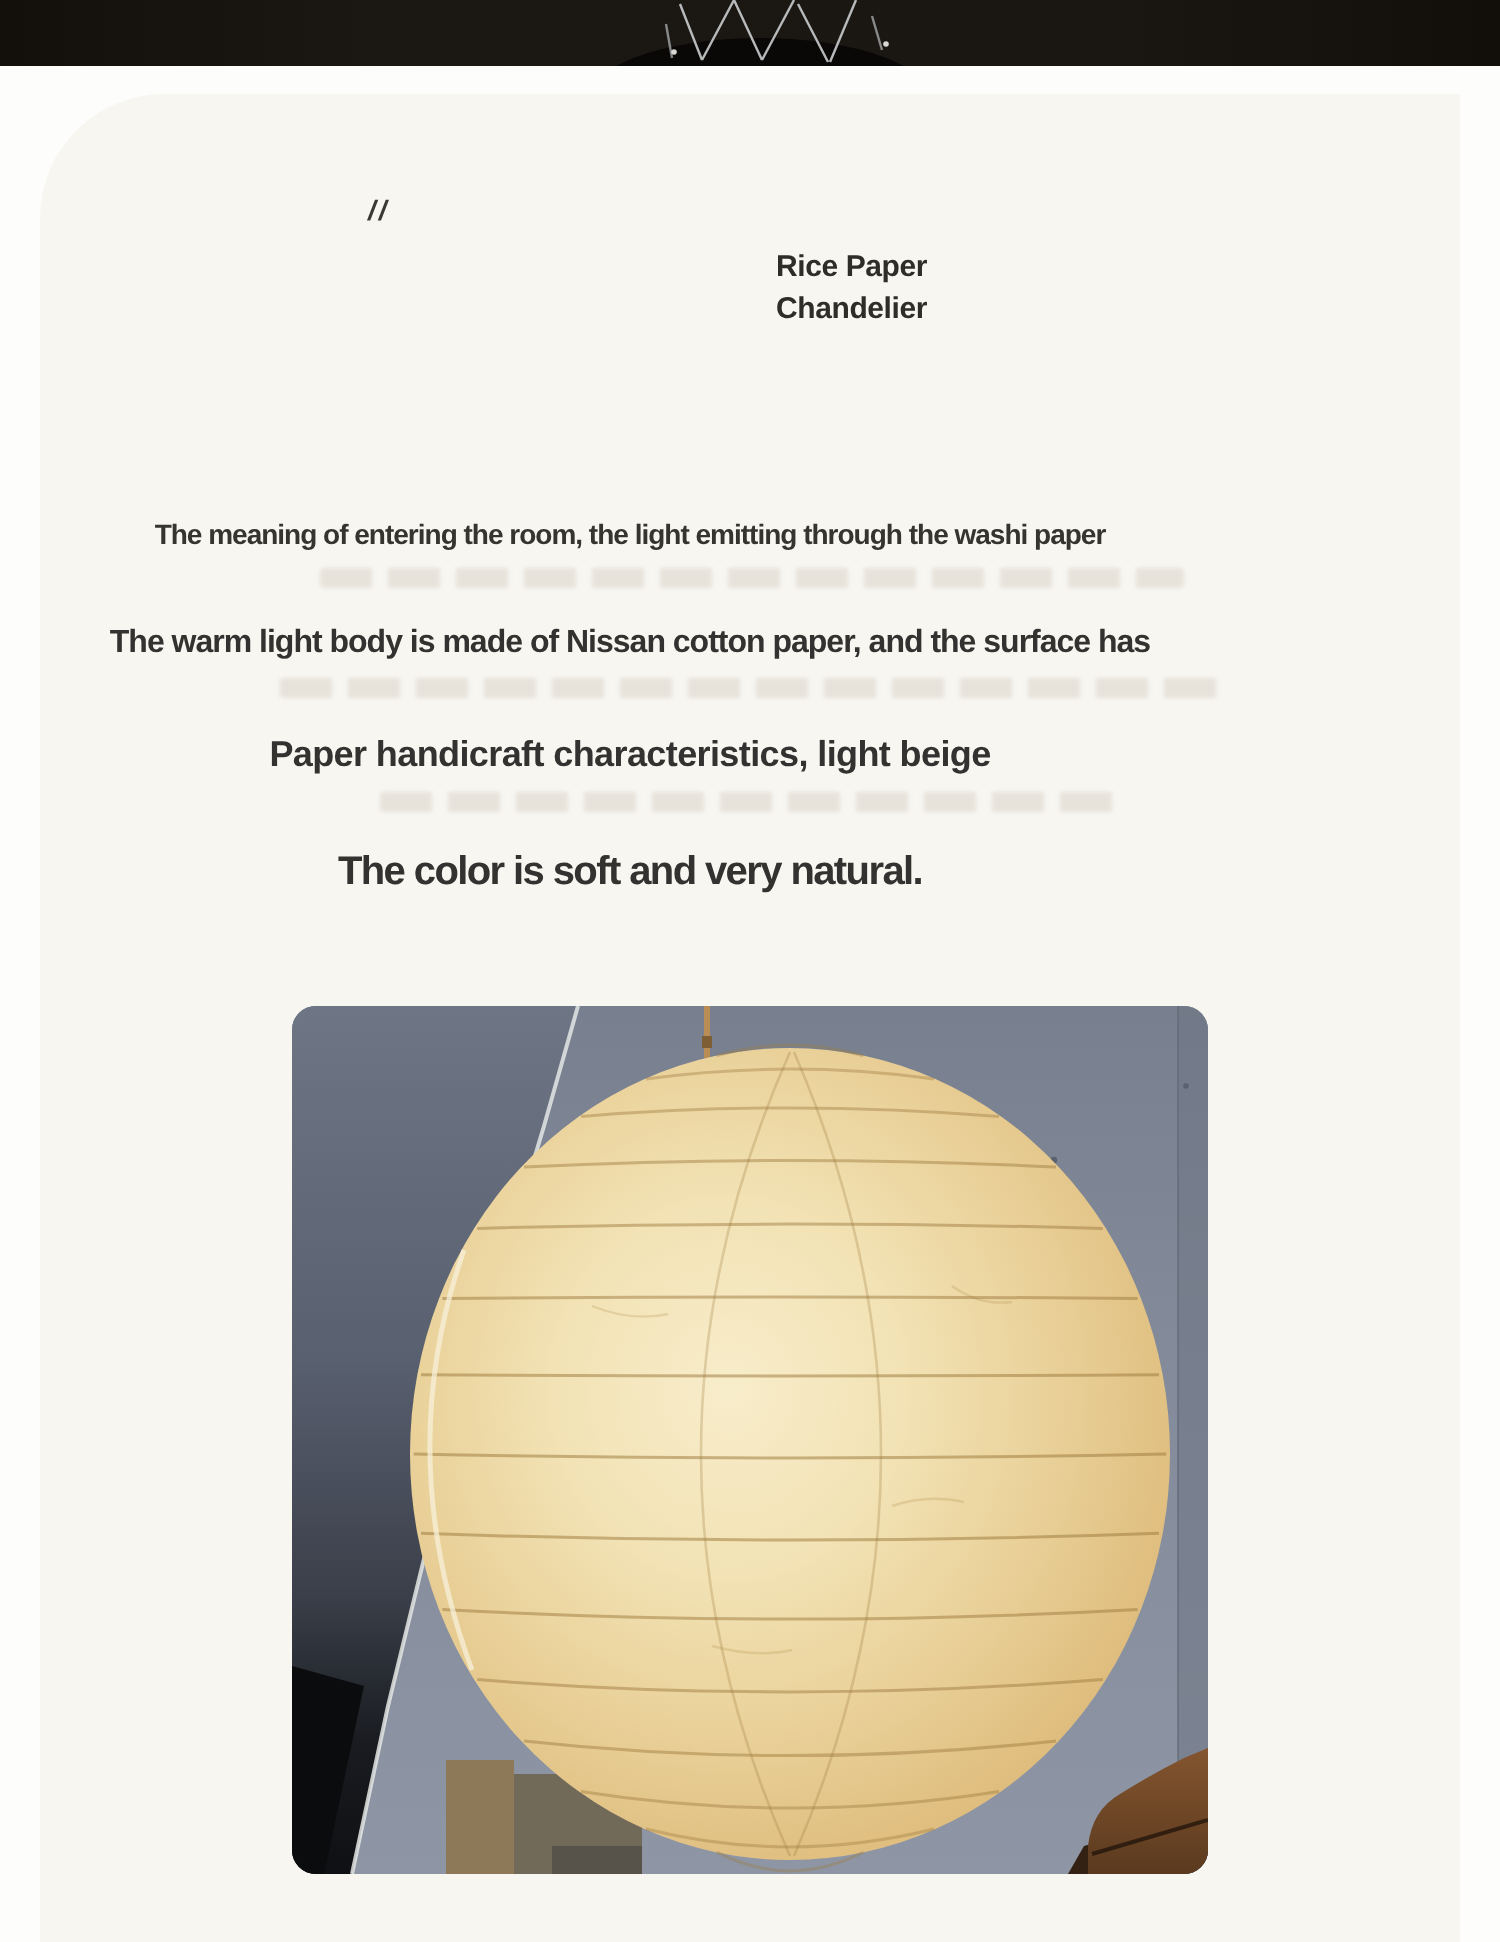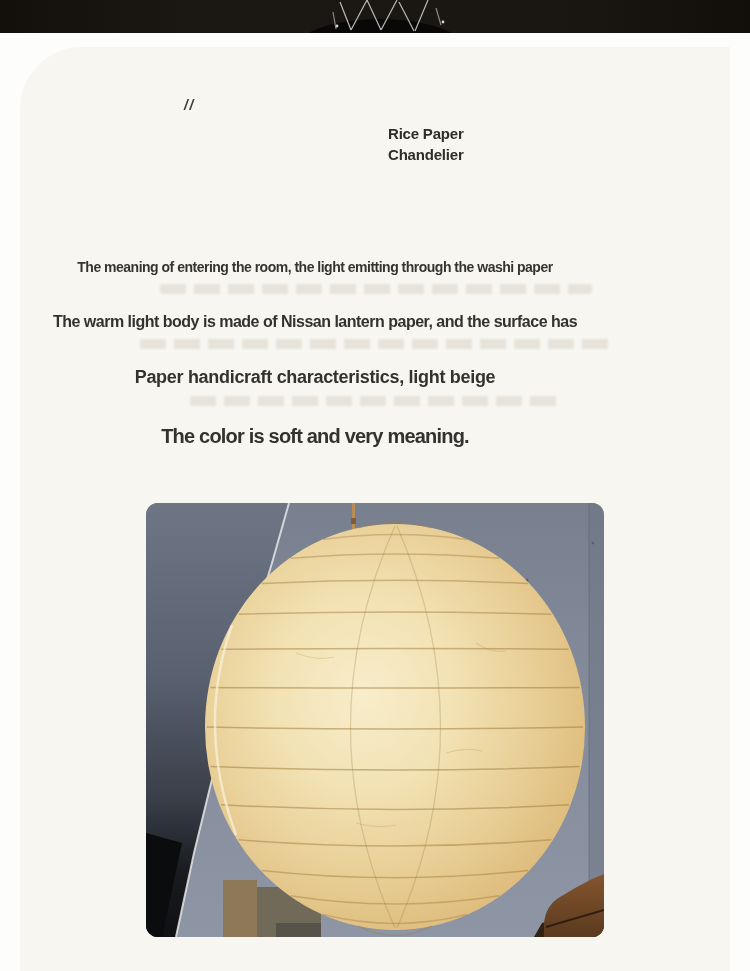--- a/index.html
+++ b/index.html
@@ -77,25 +77,25 @@
 
   <div class="txt quote">//</div>
 
   <div class="txt title">
     <div>Rice Paper</div>
     <div>Chandelier</div>
   </div>
 
   <div class="txt p p1">The meaning of entering the room, the light emitting through the washi paper</div>
   <div class="ghost g1"></div>
-  <div class="txt p p2">The warm light body is made of Nissan lantern paper, and the surface has</div>
+  <div class="txt p p2">The warm light body is made of Nissan cotton paper, and the surface has</div>
   <div class="ghost g2"></div>
   <div class="txt p p3">Paper handicraft characteristics, light beige</div>
   <div class="ghost g3"></div>
-  <div class="txt p p4">The color is soft and very meaning.</div>
+  <div class="txt p p4">The color is soft and very natural.</div>
 
   <div class="photo">
     <svg width="458" height="434" viewBox="0 0 458 434">
       <defs>
         <linearGradient id="wallGrad" x1="0" y1="0" x2="0" y2="1">
           <stop offset="0" stop-color="#78808f"></stop>
           <stop offset="0.4" stop-color="#838b9a"></stop>
           <stop offset="1" stop-color="#8e96a5"></stop>
         </linearGradient>
         <linearGradient id="mirrorGrad" x1="0" y1="0" x2="0" y2="1">

